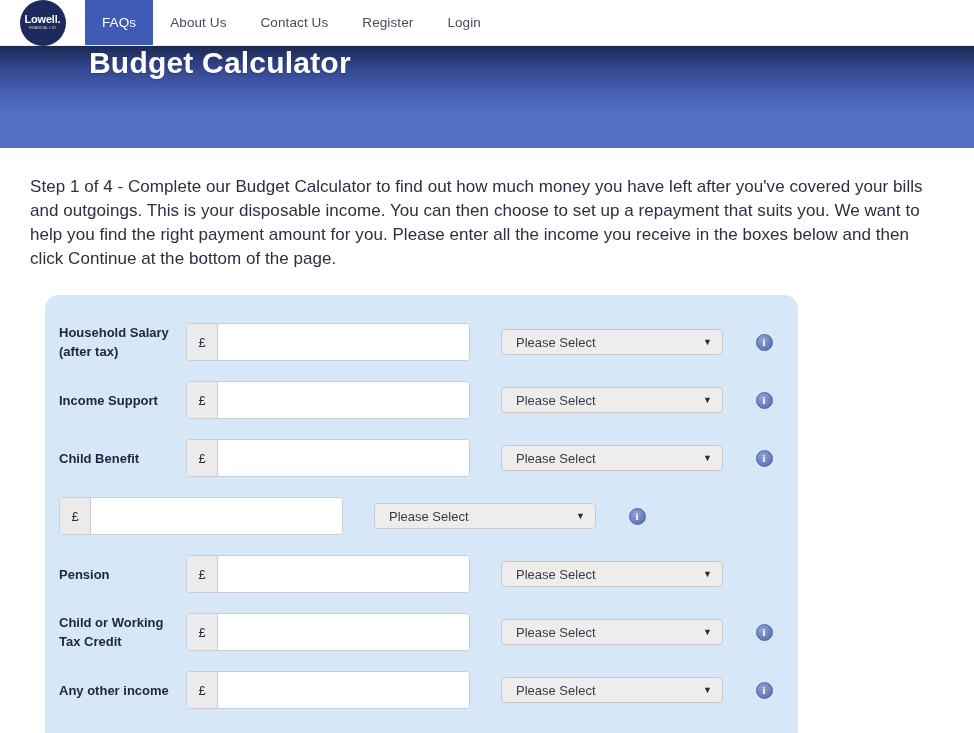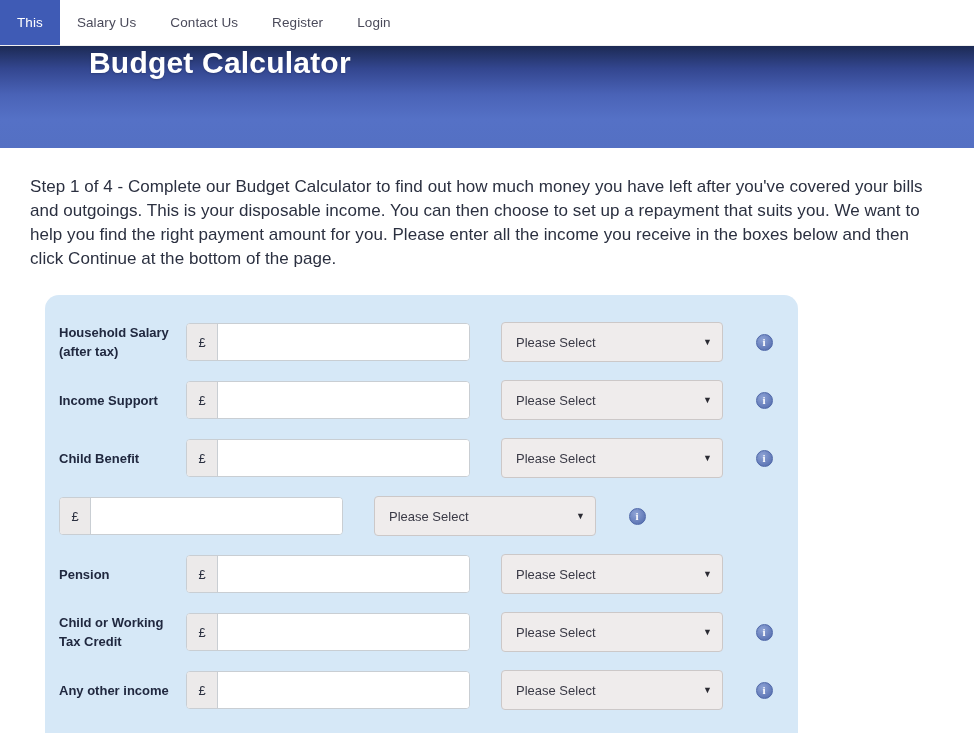--- a/index.html
+++ b/index.html
@@ -147,21 +147,21 @@
     padding: 0 9px;
     font-size: 13px;
     font-family: "Liberation Sans", sans-serif;
     color: #2b3040;
     min-width: 0;
   }
   .sel {
     position: relative;
     width: 222px;
     flex: 0 0 222px;
-    height: 40px;
+    height: 26px;
     background: #efecec;
     border: 1px solid #ccc8c8;
     border-radius: 4px;
     display: flex;
     align-items: center;
     padding: 0 24px 0 14px;
     font-size: 13px;
     color: #3a3a46;
     cursor: pointer;
   }
@@ -219,23 +219,29 @@
     text-align: center;
     font-size: 13px;
     font-weight: bold;
     color: #20283f;
   }
 </style>
 </head>
 <body>
 
 <div class="navbar">
+  <div class="logo-wrap">
+    <div class="logo-circle">
+      <span class="logo-word">Lowell.</span>
+      <span class="logo-sub">FINANCIAL LTD</span>
+    </div>
+  </div>
   <div class="nav-items">
-    <div class="nav-item active">This</div>
-    <div class="nav-item">Salary Us</div>
+    <div class="nav-item active">FAQs</div>
+    <div class="nav-item">About Us</div>
     <div class="nav-item">Contact Us</div>
     <div class="nav-item">Register</div>
     <div class="nav-item">Login</div>
   </div>
 </div>
 
 <div class="hero">
   <div class="hero-title">Budget Calculator</div>
 </div>
 

